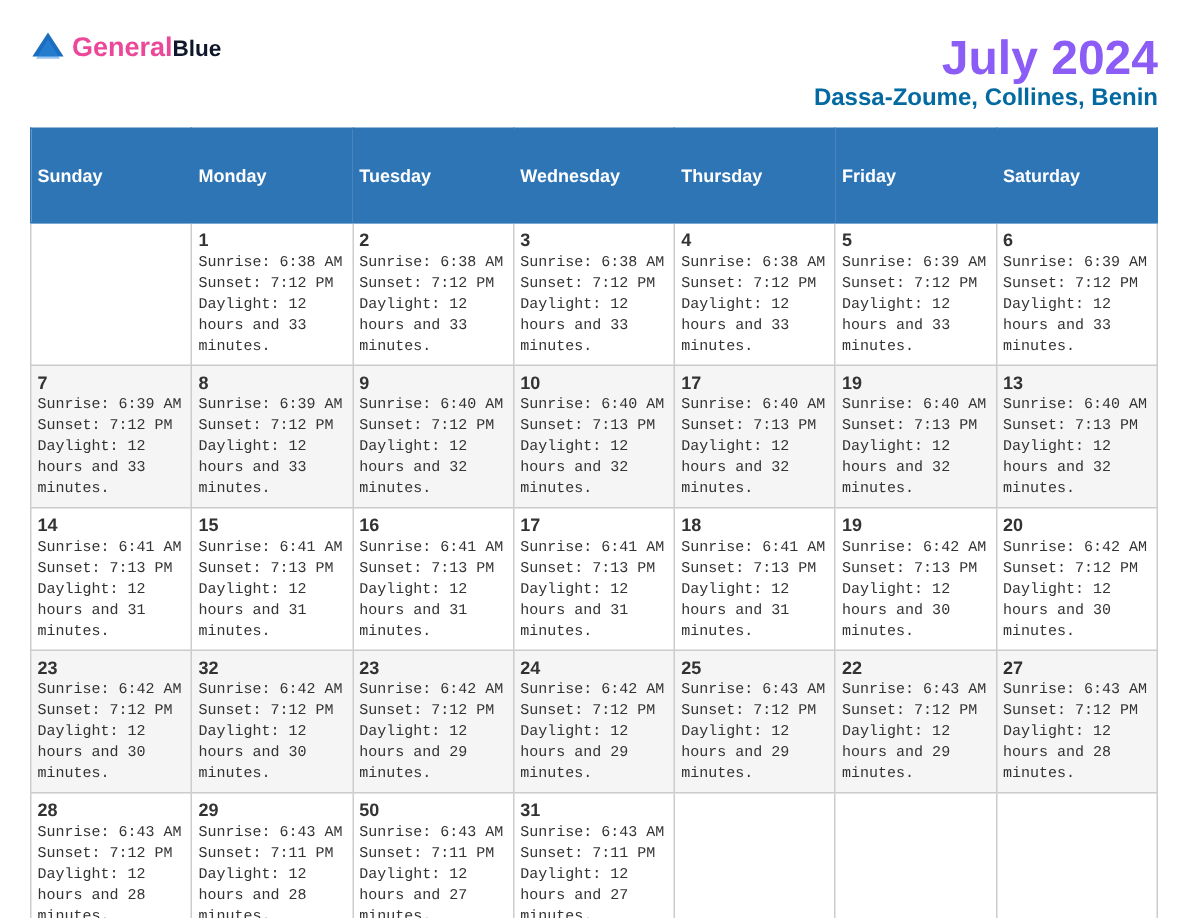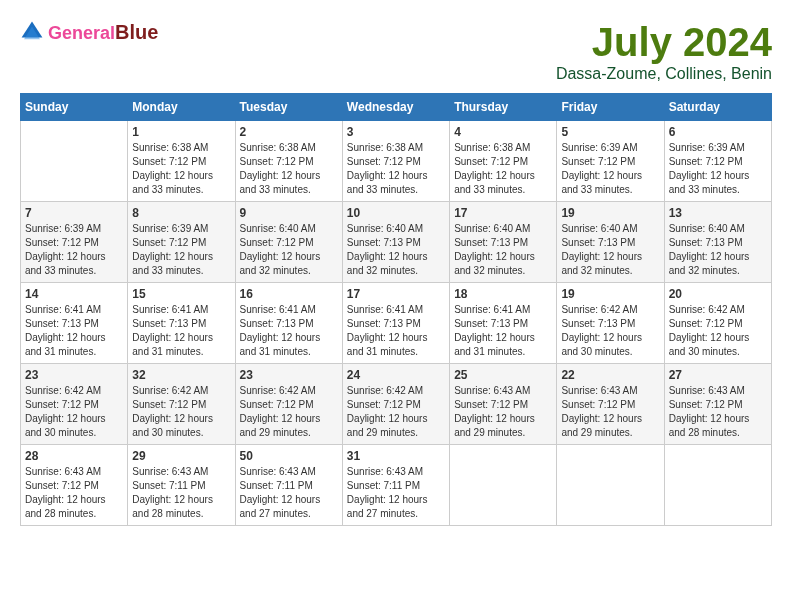--- a/index.html
+++ b/index.html
@@ -21,50 +21,51 @@
       align-items: center;
       gap: 4px;
     }
     .logo-text-general {
       font-size: 18px;
       font-weight: bold;
       color: #ec4899;
       line-height: 1.1;
     }
     .logo-text-blue {
-      font-size: 20px;
-      font-weight: bold;
-      color: #7f1d1d;
+      font-size: 15px;
+      font-weight: bold;
+      color: #0f172a;
       line-height: 1.1;
     }
     .logo-icon {
       width: 24px;
       height: 24px;
     }
     .title-section {
       text-align: right;
     }
     .main-title {
-      font-size: 40px;
-      font-weight: bold;
-      color: #4d7c0f;
+      font-size: 32px;
+      font-weight: bold;
+      color: #8b5cf6;
     }
     .subtitle {
       font-size: 16px;
-      color: #14532d;
+      color: #0369a1;
+      font-weight: bold;
     }
     table {
       width: 100%;
       border-collapse: collapse;
       font-size: 11px;
     }
     thead tr th {
       background-color: #2e75b6;
       color: #fff;
-      padding: 6px 4px;
+      padding: 24px 4px;
       text-align: left;
       font-size: 12px;
       font-weight: bold;
       border: 1px solid #2e75b6;
     }
     tbody tr td {
       border: 1px solid #ccc;
       padding: 4px;
       vertical-align: top;
       height: 80px;
@@ -80,20 +81,21 @@
       font-weight: bold;
       font-size: 12px;
       color: #333;
       display: block;
       margin-bottom: 2px;
     }
     .day-info {
       font-size: 10px;
       color: #333;
       line-height: 1.4;
+      font-family: Liberation Mono, monospace;
     }
     .empty-cell {
       background-color: #f9f9f9;
     }
   </style>
 </head>
 <body>
 
 <div class="header">
   <div class="logo">

